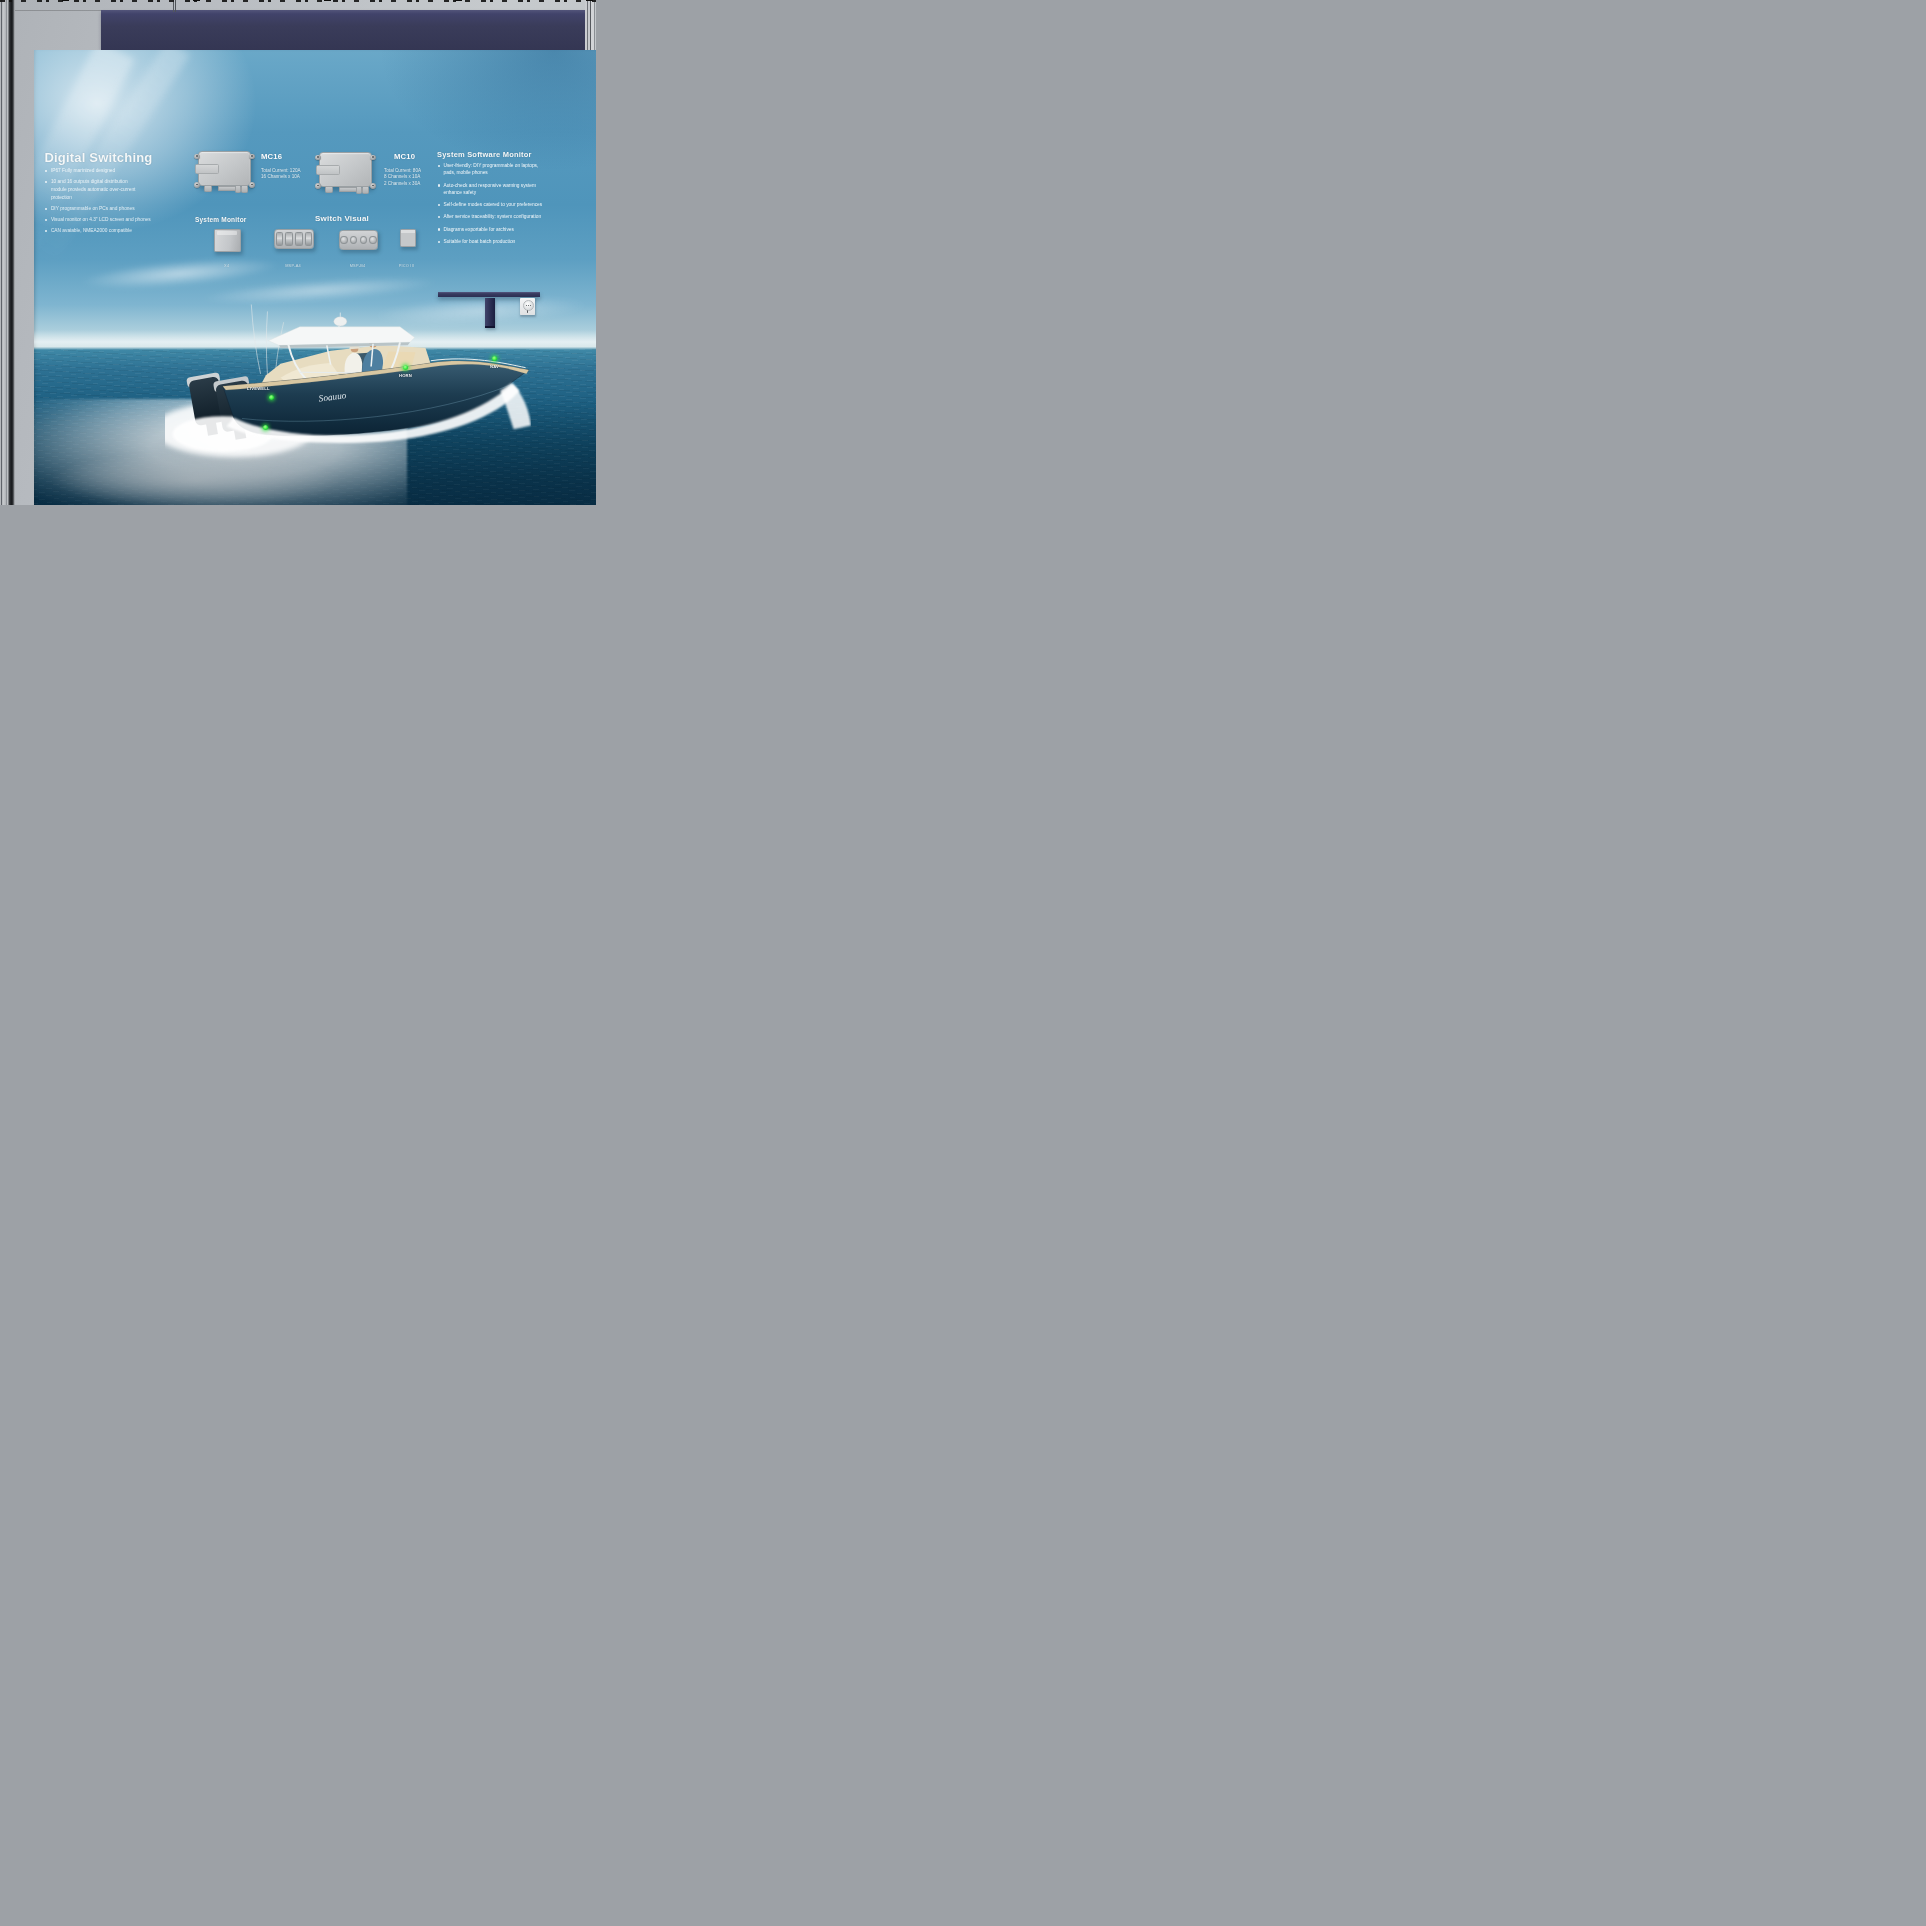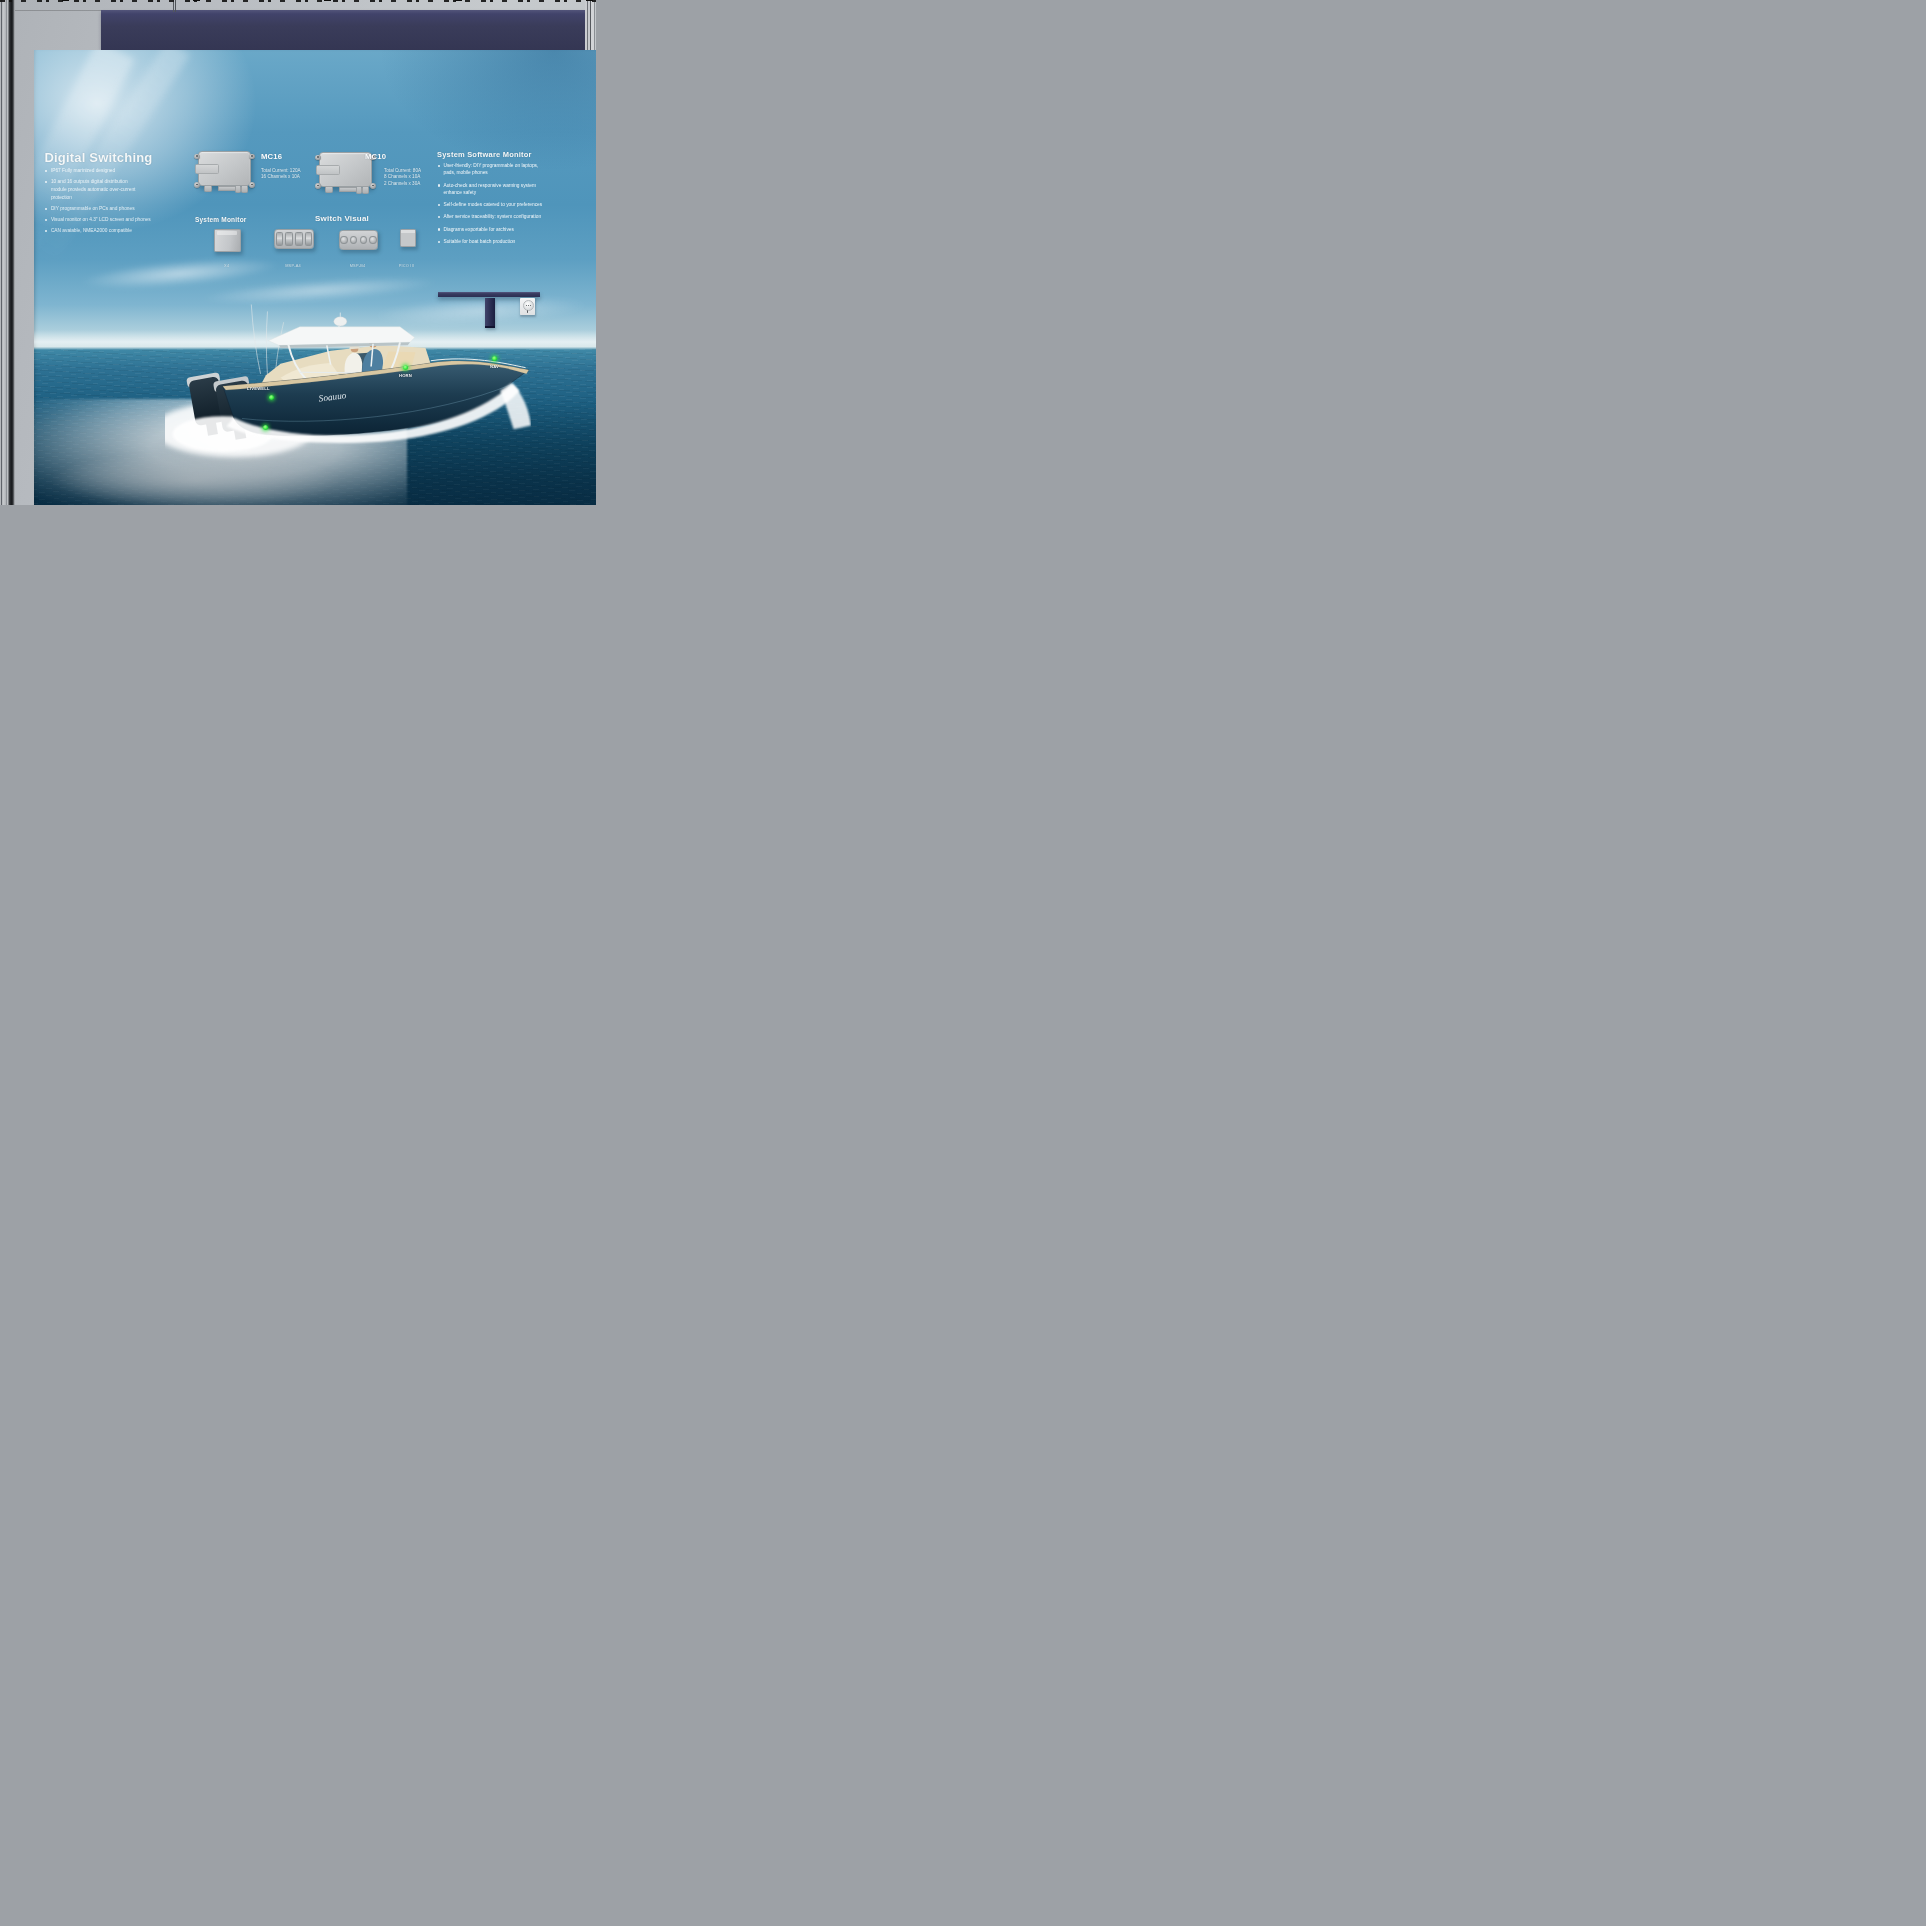--- a/index.html
+++ b/index.html
@@ -57,21 +57,21 @@
   .sp-title{left:281px;top:164px;font-size:8px;}
   ul.blist{position:absolute;list-style:none;margin:0;padding:0;}
   ul.blist li{position:relative;padding-left:6.5px;white-space:pre-line;}
   ul.blist li::before{content:'';position:absolute;left:0.8px;top:2.7px;width:2.3px;height:2.3px;border-radius:50%;background:rgba(255,255,255,.85);}
   .ds-list{left:10.4px;top:117px;width:136px;font-size:4.8px;line-height:7.7px;color:rgba(255,255,255,.82);}
   .ds-list li{margin-bottom:3.5px;}
   .ssc-list{left:403px;top:112px;width:143px;font-size:4.8px;line-height:7.3px;color:rgba(255,255,255,.92);}
   .ssc-list li{margin-bottom:5px;}
   .mod-name{position:absolute;color:#fdfeff;font-weight:bold;font-size:7.7px;letter-spacing:0.2px;text-shadow:0 0.4px 1.2px rgba(20,50,70,.4);}
   .mc16-name{left:227px;top:102px;}
-  .mc10-name{left:331px;top:102px;}
+  .mc10-name{left:360px;top:102px;}
   .mod-specs{position:absolute;font-size:4.6px;line-height:6.4px;color:rgba(235,246,250,.95);text-shadow:0 0.4px 0.8px rgba(20,50,70,.3);}
   .mc16-specs{left:227px;top:118px;}
   .mc10-specs{left:350px;top:118px;}
   
   .mc-box{position:absolute;width:59px;height:40px;}
   .mc16-box{left:161px;top:99px;}
   .mc10-box{left:282px;top:100px;}
   .mc-body{position:absolute;left:2.7px;right:2.7px;top:1.9px;bottom:3.5px;border-radius:3.9px;
     background:linear-gradient(145deg,#dadcdd 0%,#c4c7c9 55%,#b2b5b7 100%);
     border:0.4px solid #9aa0a3;box-shadow:1.2px 3.1px 4.6px rgba(20,45,65,.30),inset 0 0.8px 1.2px rgba(255,255,255,.6);}

